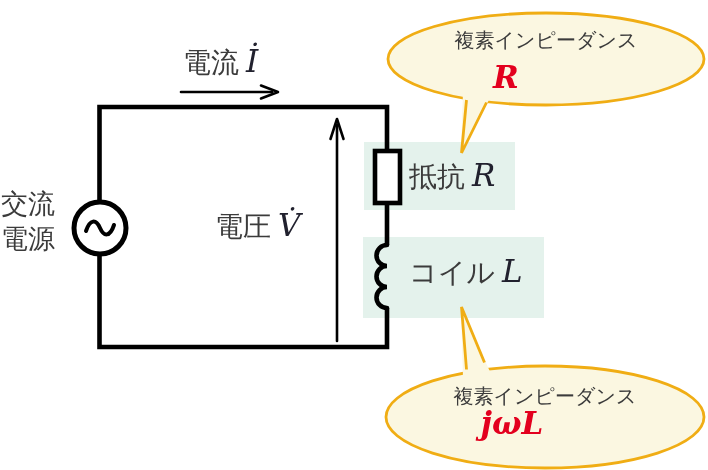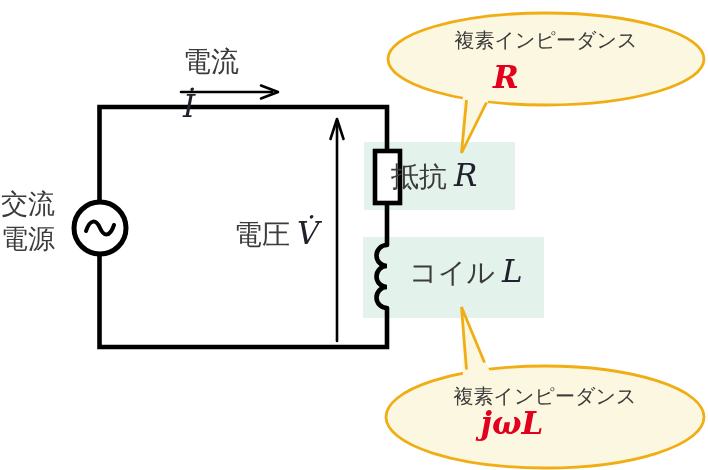--- a/index.html
+++ b/index.html
@@ -17,23 +17,23 @@
   .arrow{fill:none;stroke:#000;stroke-width:2.6;stroke-linecap:round;stroke-linejoin:round;}
   .bubble{fill:var(--bubble_fill);stroke:var(--bubble_border);stroke-width:2.8;}
   .bubble-tail-fill{fill:var(--bubble_fill);stroke:none;}
   .bubble-tail-stroke{fill:var(--bubble_fill);stroke:var(--bubble_border);stroke-width:2.8;stroke-linejoin:miter;}
   .txt{position:absolute;color:var(--text_dark);white-space:nowrap;}
   .jp{font-size:28px;color:var(--text_dark);}
   .jp-sm{font-size:27px;color:var(--text_dark);}
   .math{font-family:"DejaVu Serif",serif;font-style:italic;font-size:31px;color:var(--math_dark);}
   .row{display:flex;align-items:baseline;gap:7px;}
   .ac-label{left:1px;top:187px;width:66px;line-height:35px;}
-  .current-label{left:183px;top:43px;flex-direction:column;}
-  .voltage-label{left:234px;top:207px;margin-top:8px;}
-  .resistor-label{left:391px;top:157px;justify-content:center;}
+  .current-label{left:183px;top:43px;}
+  .voltage-label{left:215px;top:207px;}
+  .resistor-label{left:409px;top:157px;justify-content:center;}
   .coil-label{left:409px;top:253px;}
   .callout-line{position:absolute;text-align:center;font-size:20px;color:var(--text_dark);white-space:nowrap;}
   .callout-top-line1{left:391px;top:27px;width:310px;}
   .callout-top-formula{left:446px;top:59px;width:120px;}
   .callout-bottom-line1{left:390px;top:383px;width:310px;}
   .callout-bottom-formula{left:452px;top:405px;width:120px;}
   .formula{font-family:"DejaVu Serif",serif;font-style:italic;font-weight:bold;
            font-size:31px;color:var(--formula_red);}
 </style>
 </head>

